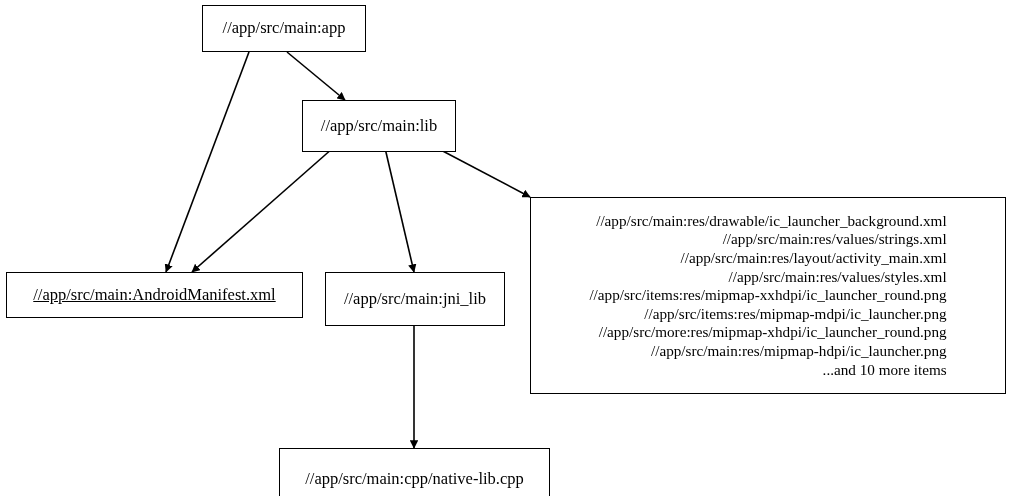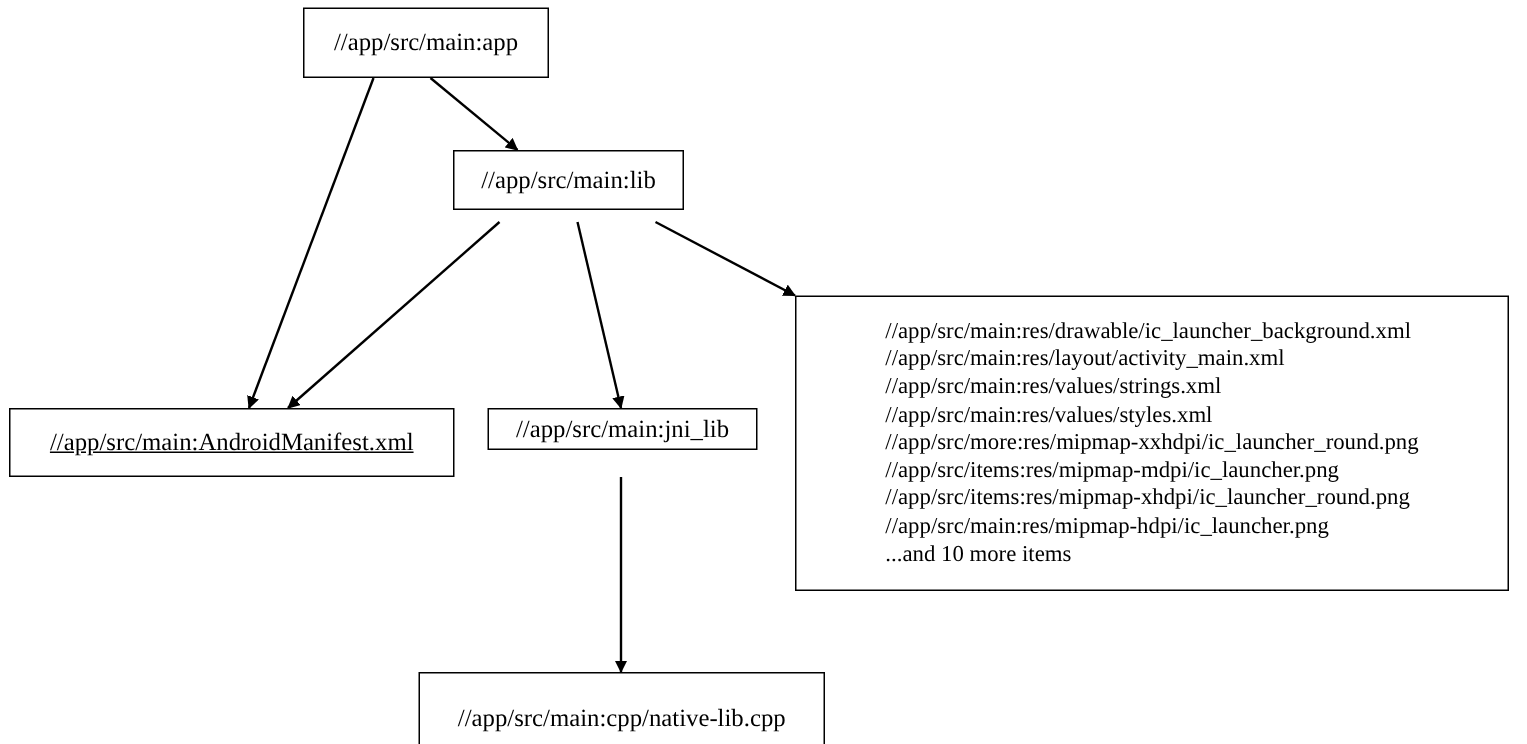--- a/index.html
+++ b/index.html
@@ -42,21 +42,21 @@
   .node-label {
     display: block;
   }
   .node-multi {
     align-items: center;
     justify-content: center;
     white-space: normal;
   }
   .node-multi .multi-list {
     display: block;
-    text-align: left;
+    text-align: right;
     font-size: 15.2px;
     line-height: 18.6px;
   }
   .multi-line {
     display: block;
     white-space: nowrap;
   }
 </style>
 </head>
 <body>
@@ -76,43 +76,43 @@
         <line x1="385" y1="148" x2="414" y2="272" marker-end="url(#arrow)"></line>
         <line x1="437" y1="148" x2="530" y2="197" marker-end="url(#arrow)"></line>
         <line x1="414" y1="318" x2="414" y2="448" marker-end="url(#arrow)"></line>
       </g>
   </svg>
 
   <div class="node" style="left: 202px; top: 5px; width: 164px; height: 47px;">
     <span class="node-label">//app/src/main:app</span>
   </div>
 
-  <div class="node" style="left: 302px; top: 100px; width: 154px; height: 40px;">
+  <div class="node" style="left: 302px; top: 100px; width: 154px; height: 52px;">
     <span class="node-label">//app/src/main:lib</span>
   </div>
 
   <div class="node" style="left: 6px; top: 272px; width: 297px; height: 46px; text-decoration: underline;">
     <span class="node-label">//app/src/main:AndroidManifest.xml</span>
   </div>
 
-  <div class="node" style="left: 325px; top: 272px; width: 180px; height: 28px;">
+  <div class="node" style="left: 325px; top: 272px; width: 180px; height: 54px;">
     <span class="node-label">//app/src/main:jni_lib</span>
   </div>
 
   <div class="node" style="left: 279px; top: 448px; width: 271px; height: 62px;">
     <span class="node-label">//app/src/main:cpp/native-lib.cpp</span>
   </div>
 
   <div class="node node-multi" id="multi-node" style="left: 530px; top: 197px; width: 476px; height: 197px;">
     <div class="multi-list">
         <span class="multi-line">//app/src/main:res/drawable/ic_launcher_background.xml</span>
+        <span class="multi-line">//app/src/main:res/values/strings.xml</span>
         <span class="multi-line">//app/src/main:res/layout/activity_main.xml</span>
-        <span class="multi-line">//app/src/main:res/values/strings.xml</span>
         <span class="multi-line">//app/src/main:res/values/styles.xml</span>
-        <span class="multi-line">//app/src/more:res/mipmap-xxhdpi/ic_launcher_round.png</span>
+        <span class="multi-line">//app/src/items:res/mipmap-xxhdpi/ic_launcher_round.png</span>
         <span class="multi-line">//app/src/items:res/mipmap-mdpi/ic_launcher.png</span>
-        <span class="multi-line">//app/src/items:res/mipmap-xhdpi/ic_launcher_round.png</span>
+        <span class="multi-line">//app/src/more:res/mipmap-xhdpi/ic_launcher_round.png</span>
         <span class="multi-line">//app/src/main:res/mipmap-hdpi/ic_launcher.png</span>
         <span class="multi-line">...and 10 more items</span>
       </div>
   </div>
 
 </div>
 
 </body></html>

